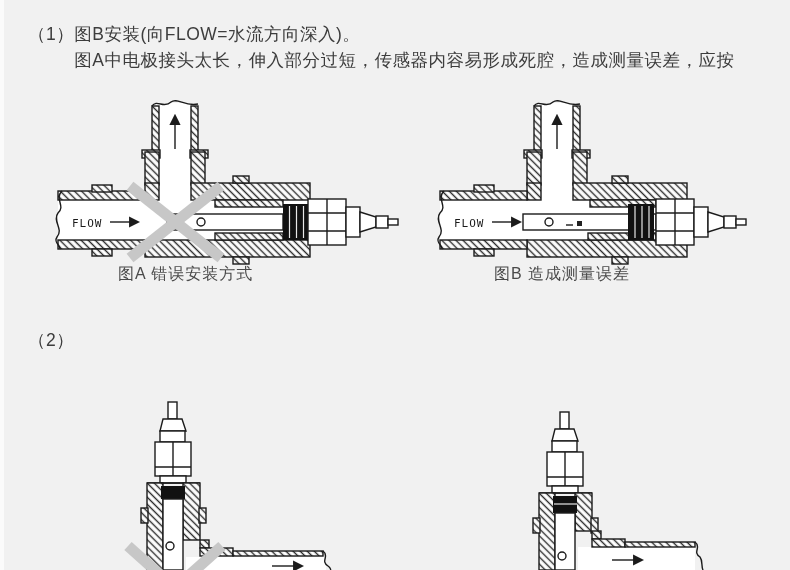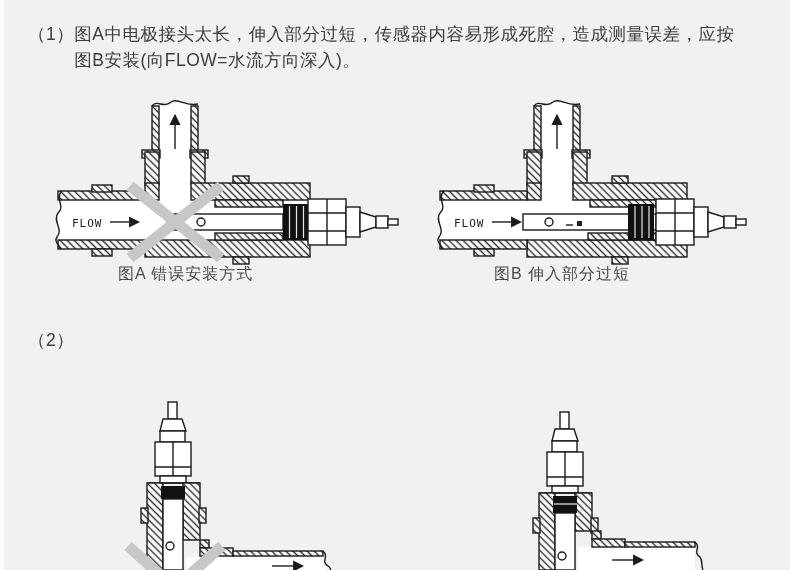--- a/index.html
+++ b/index.html
@@ -42,31 +42,31 @@
   }
 </style>
 </head>
 <body>
 
 <div class="edge-strip"></div>
 
 <div class="para" style="left:28px;top:21px;width:744px;">
   <span class="num">（1）</span>
   <span class="lines">
+    <span>图B安装(向FLOW=水流方向深入)。</span>
     <span>图A中电极接头太长，伸入部分过短，传感器内容易形成死腔，造成测量误差，应按</span>
-    <span>图B安装(向FLOW=水流方向深入)。</span>
   </span>
 </div>
 
 <div class="para" style="left:28px;top:327px;width:744px;">
   <span class="num">（2）</span>
 </div>
 
 <div class="caption" style="left:118px;top:264px;text-align:right;">图A 错误安装方式</div>
-<div class="caption" style="left:494px;top:264px;">图B 伸入部分过短</div>
+<div class="caption" style="left:494px;top:264px;">图B 造成测量误差</div>
 
 <svg class="diagram" width="790" height="570" viewBox="0 0 790 570">
   <defs>
     <pattern id="hatch" patternUnits="userSpaceOnUse" width="5" height="5" patternTransform="rotate(-45)">
       <rect width="5" height="5" fill="#ffffff"></rect>
       <line x1="2.5" y1="0" x2="2.5" y2="5" stroke="#2b2b2b" stroke-width="1.4"></line>
     </pattern>
     <marker id="arr" viewBox="0 0 10 10" refX="8" refY="5" markerWidth="8" markerHeight="8" orient="auto-start-reverse">
       <path d="M0,0 L10,5 L0,10 z" fill="#1b1b1b"></path>
     </marker>

